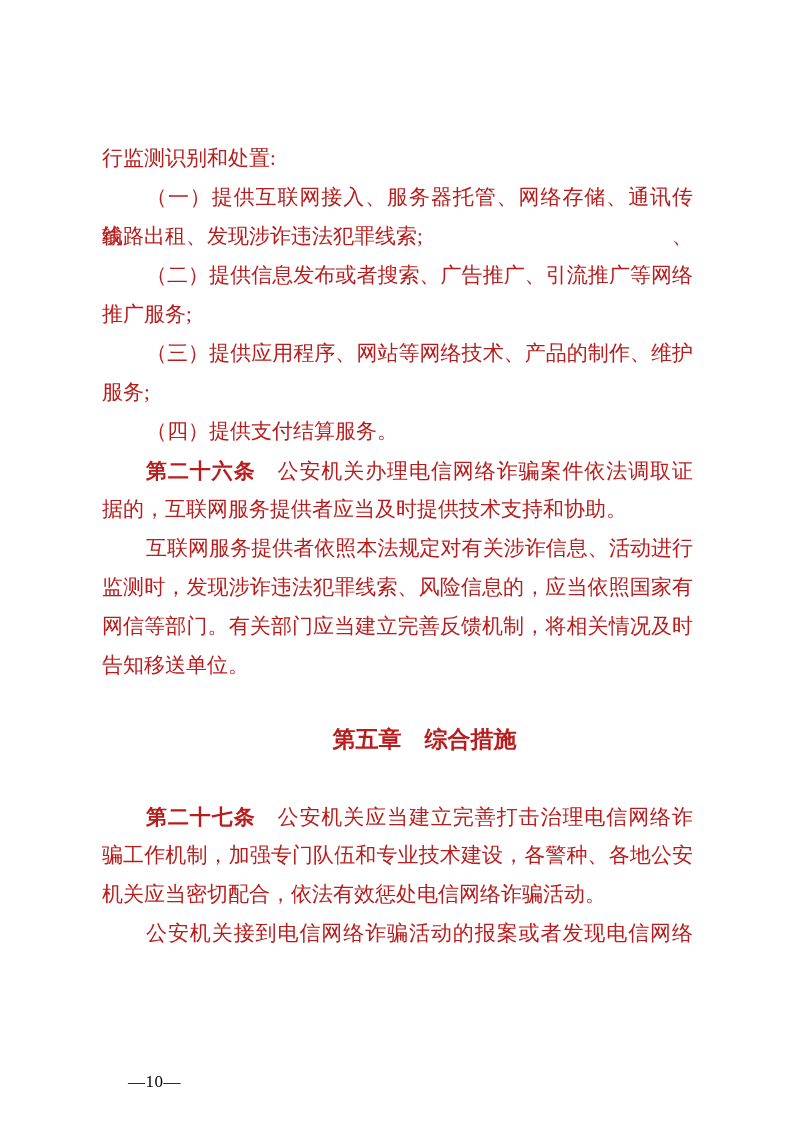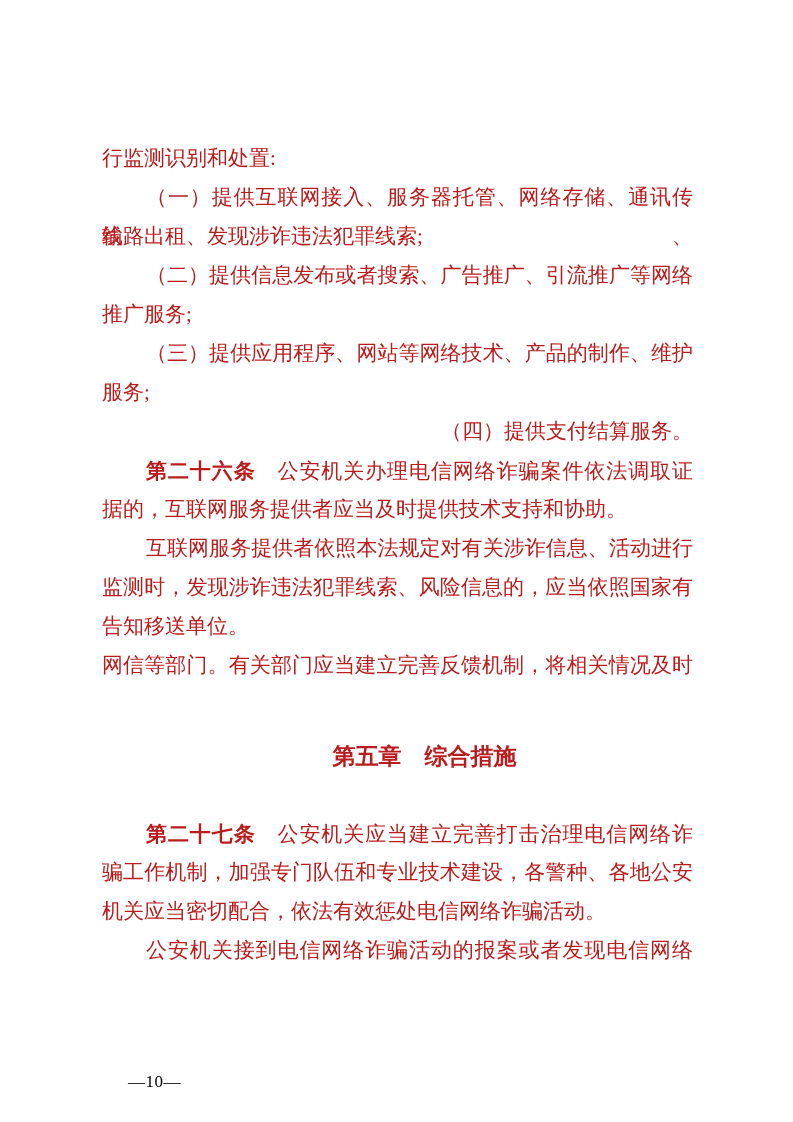--- a/index.html
+++ b/index.html
@@ -24,35 +24,34 @@
     font-size: 21px;
     color: #b91c1c;
   }
   .text-line {
     height: 39px;
     line-height: 39px;
     white-space: pre-wrap;
   }
   .text-line.indent {
     text-indent: 44px;
-    text-align: right;
   }
   .text-line.justify {
     text-align: justify;
     text-align-last: justify;
     text-justify: inter-character;
   }
   .article-no {
     font-weight: bold;
     font-family: "Liberation Sans", "DejaVu Sans", sans-serif;
   }
   .chapter-heading {
     height: 39px;
     line-height: 39px;
-    margin: 52px 0 38px 0;
+    margin: 35px 0 38px 0;
     font-size: 23px;
     font-weight: bold;
     font-family: "Liberation Sans", "DejaVu Sans", sans-serif;
     text-align: center;
     transform: translateX(27px);
     white-space: pre-wrap;
   }
   .page-footer {
     position: absolute;
     left: 128px;
@@ -73,22 +72,22 @@
       <div class="text-line"><span>线路出租、发现涉诈违法犯罪线索;</span></div>
       <div class="text-line indent justify"><span>（二）提供信息发布或者搜索、广告推广、引流推广等网络</span></div>
       <div class="text-line"><span>推广服务;</span></div>
       <div class="text-line indent justify"><span>（三）提供应用程序、网站等网络技术、产品的制作、维护</span></div>
       <div class="text-line"><span>服务;</span></div>
       <div class="text-line indent"><span>（四）提供支付结算服务。</span></div>
       <div class="text-line indent justify"><span class="article-no">第二十六条</span><span>　公安机关办理电信网络诈骗案件依法调取证</span></div>
       <div class="text-line"><span>据的，互联网服务提供者应当及时提供技术支持和协助。</span></div>
       <div class="text-line indent justify"><span>互联网服务提供者依照本法规定对有关涉诈信息、活动进行</span></div>
       <div class="text-line justify"><span>监测时，发现涉诈违法犯罪线索、风险信息的，应当依照国家有</span></div>
+      <div class="text-line justify"><span>网信等部门。有关部门应当建立完善反馈机制，将相关情况及时</span></div>
       <div class="text-line"><span>告知移送单位。</span></div>
-      <div class="text-line justify"><span>网信等部门。有关部门应当建立完善反馈机制，将相关情况及时</span></div>
       <div class="chapter-heading">第五章　综合措施</div>
       <div class="text-line indent justify"><span class="article-no">第二十七条</span><span>　公安机关应当建立完善打击治理电信网络诈</span></div>
       <div class="text-line justify"><span>骗工作机制，加强专门队伍和专业技术建设，各警种、各地公安</span></div>
       <div class="text-line"><span>机关应当密切配合，依法有效惩处电信网络诈骗活动。</span></div>
       <div class="text-line indent justify"><span>公安机关接到电信网络诈骗活动的报案或者发现电信网络</span></div>
     </div>
   <div class="page-footer">
     <span>—10—</span>
   </div>
 </div>

